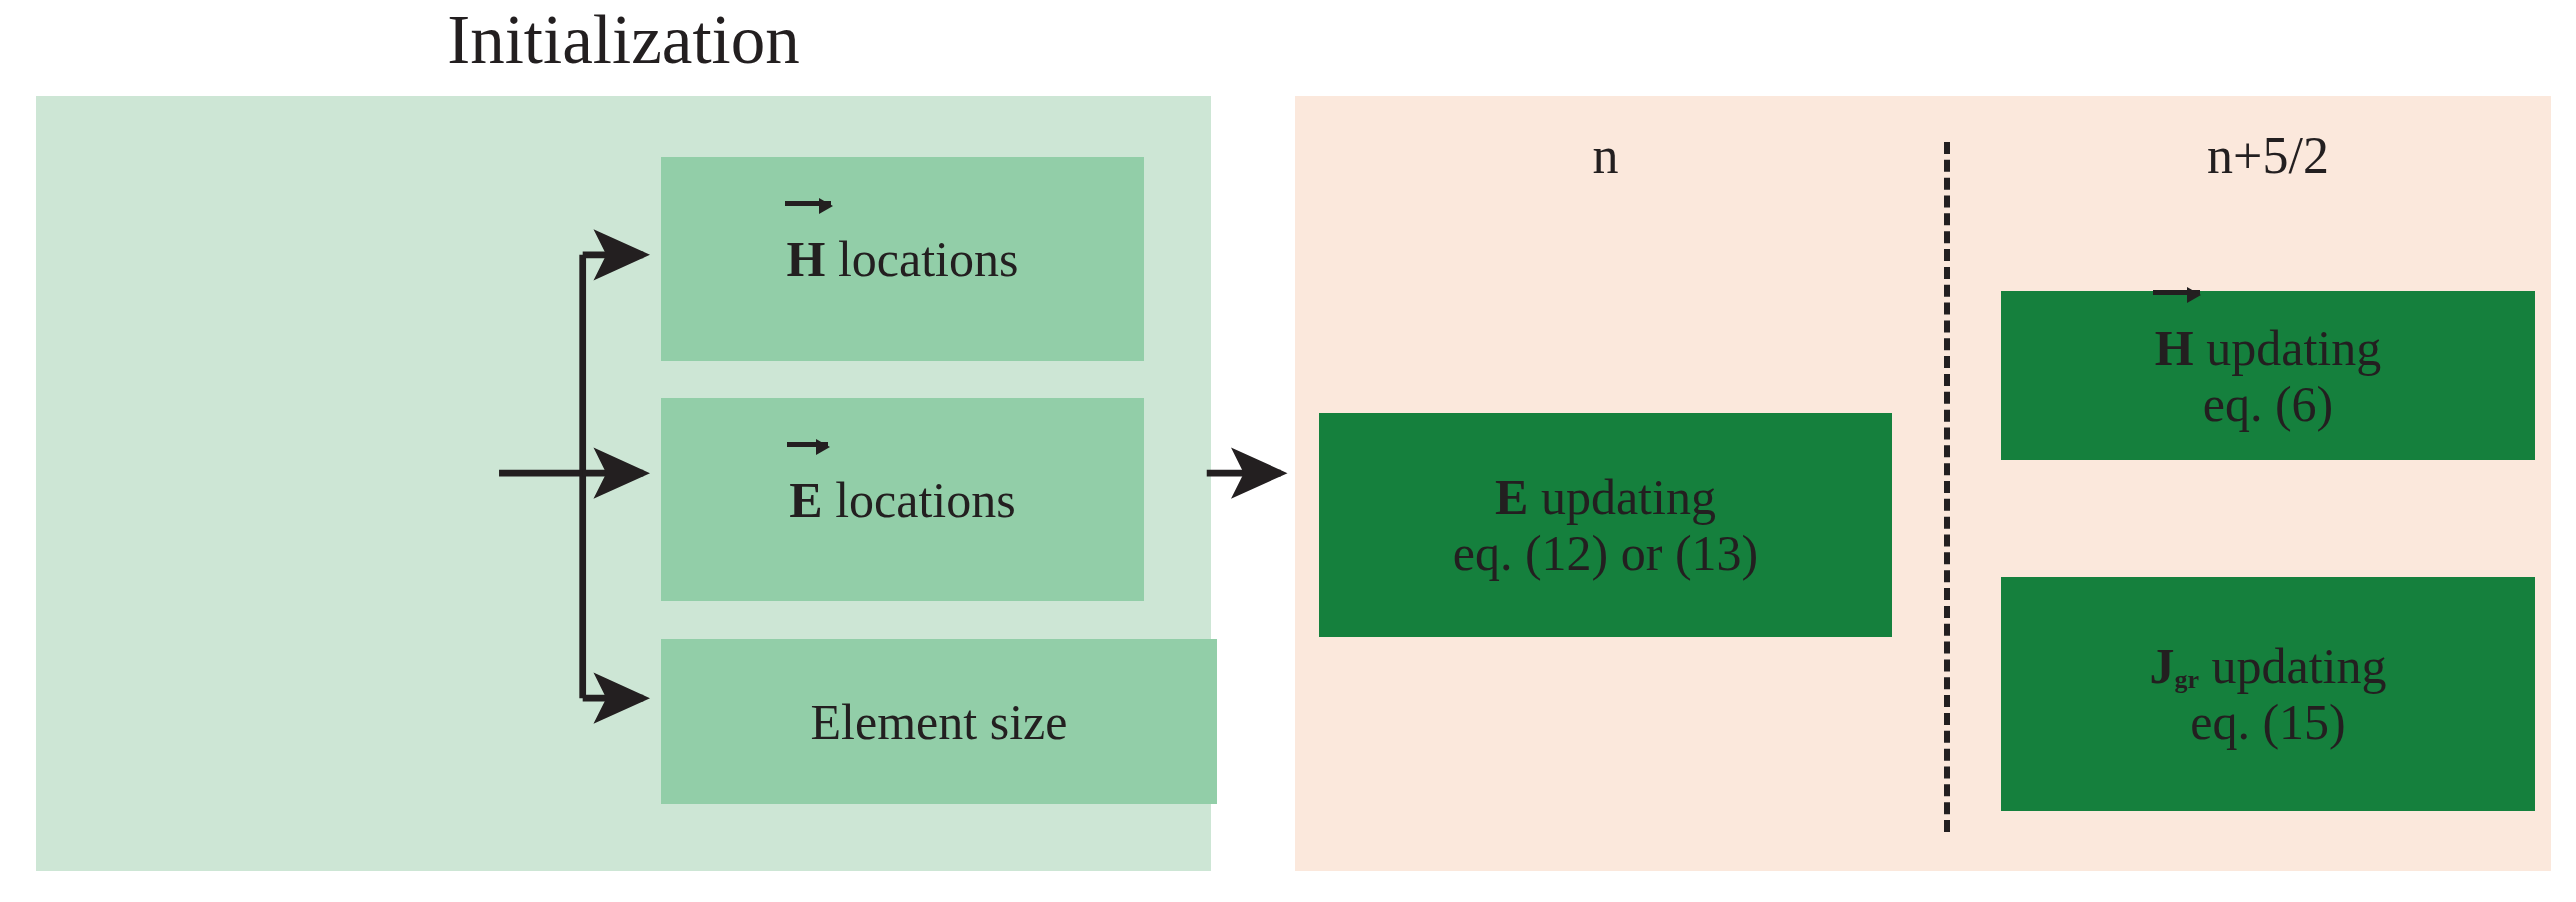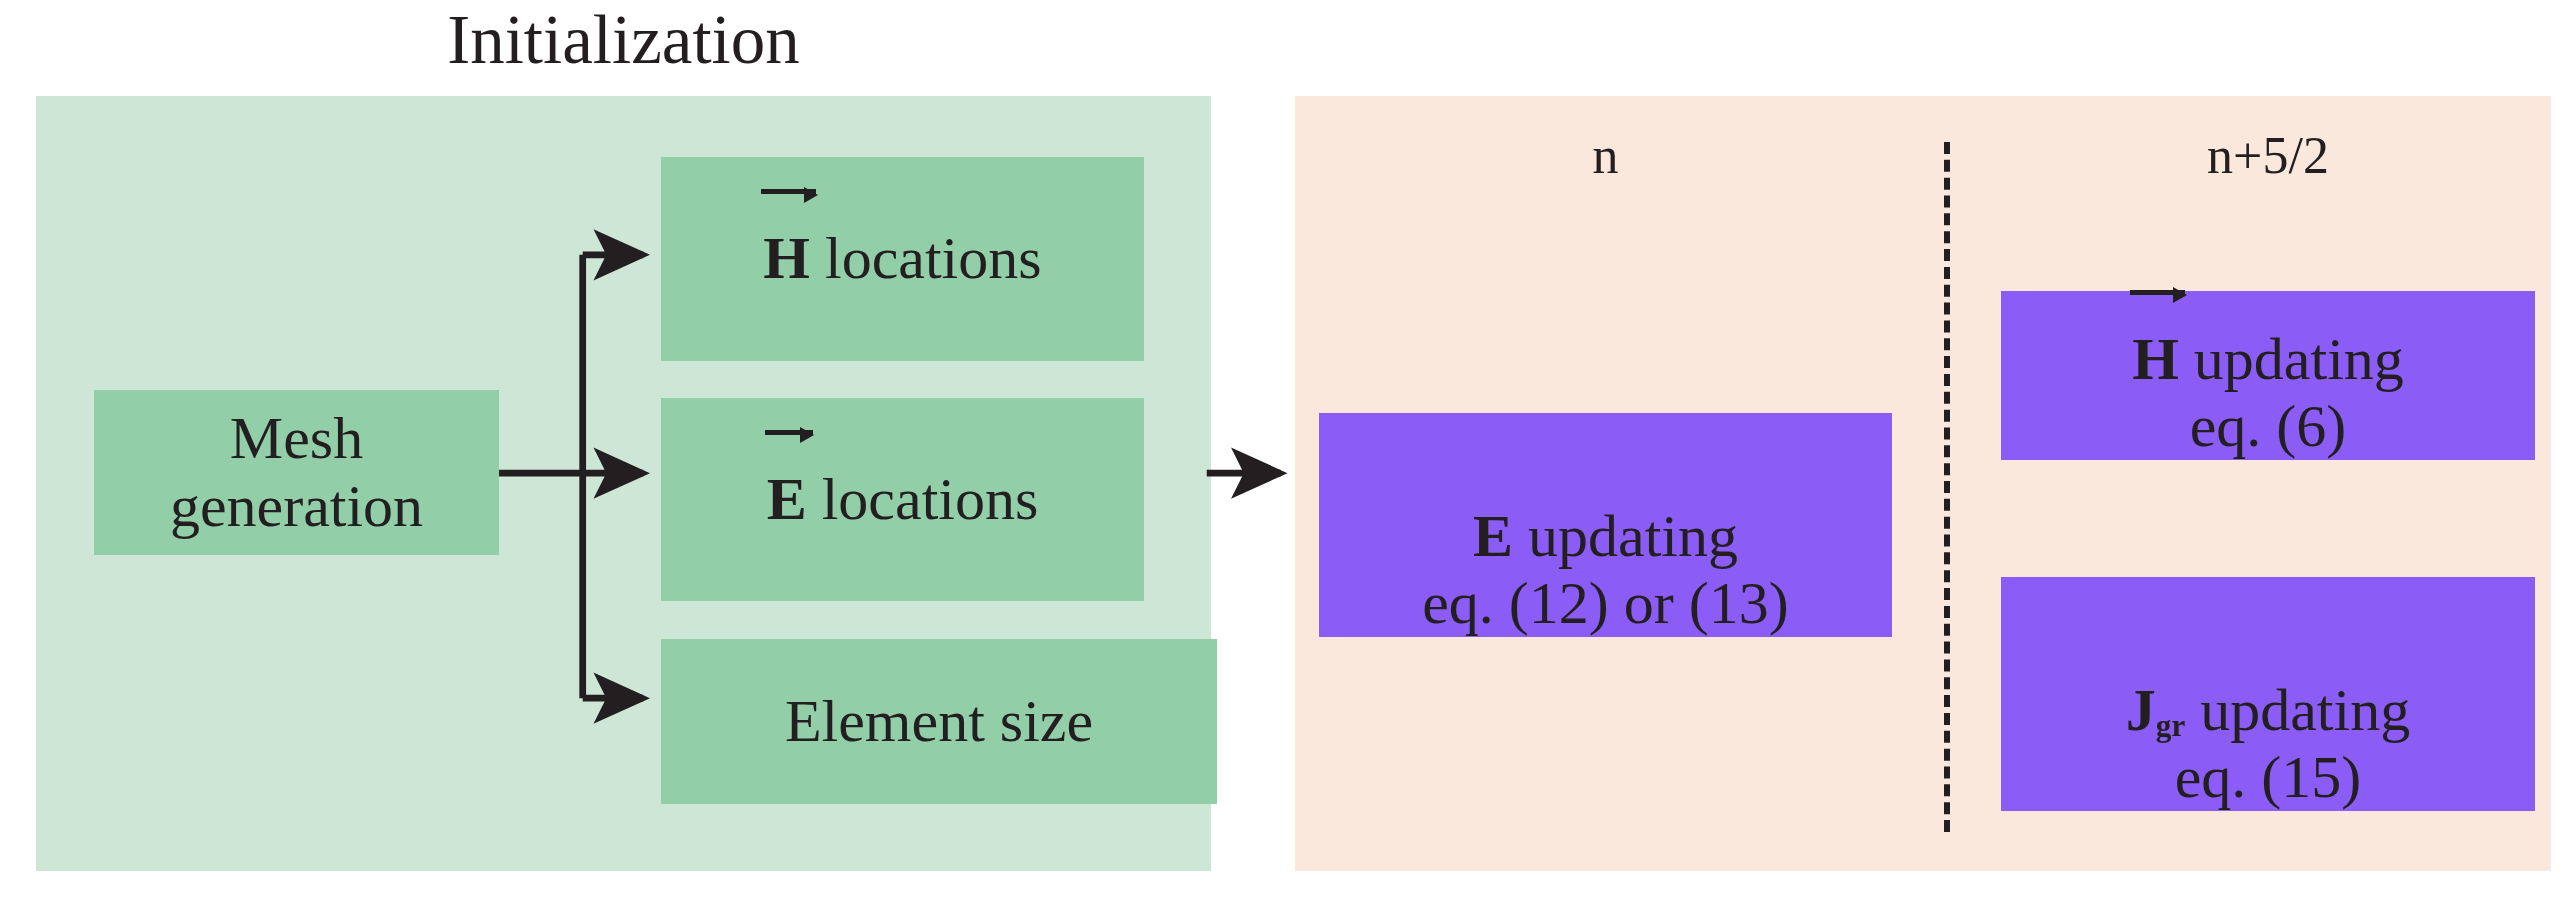--- a/index.html
+++ b/index.html
@@ -14,23 +14,23 @@
   #title-init{left:36px;top:5.8px;width:1175px;}
   #title-sim{left:1295px;top:5.8px;width:1256px;}
 
   
   .panel{position:absolute;}
   #panel-init{left:36px;top:96px;width:1175px;height:775px;background:#cde6d5;}
   #panel-sim{left:1295px;top:96px;width:1256px;height:775px;background:#fbe8dc;}
 
   
   .box{position:absolute;display:flex;align-items:center;justify-content:center;
-       text-align:center;font-size:60px;line-height:1.12;}
+       text-align:center;font-size:50px;line-height:1.12;}
   .box-green{background:#92cea8;}
-  .box-peach{background:#8b5cf6;align-items:flex-end;}
+  .box-peach{background:#15803d;}
 
   
   #box-mesh{left:94px;top:390px;width:405px;height:165px;}
   #box-h-loc{left:661px;top:157px;width:483px;height:204px;}
   #box-e-loc{left:661px;top:398px;width:483px;height:203px;}
   #box-elem{left:661px;top:639px;width:556px;height:165px;}
 
   
   #box-e-upd{left:1319px;top:413px;width:573px;height:224px;}
   #box-h-upd{left:2001px;top:291px;width:534px;height:169px;}
@@ -65,26 +65,20 @@
 </head>
 <body>
 
 <div class="stage">
 
   <div class="sect-title" id="title-init">Initialization</div>
 
 
   <div class="panel" id="panel-init"></div>
 
-  <div class="box box-green" id="box-mesh">
-    <span>
-      <span class="l2">Mesh</span>
-      <span class="l2">generation</span>
-    </span>
-  </div>
 
   <div class="box box-green" id="box-h-loc">
     <span>
       <span class="vec"><span class="bar"></span><span>H</span></span>
       <span>locations</span>
     </span>
   </div>
 
   <div class="box box-green" id="box-e-loc">
     <span>

